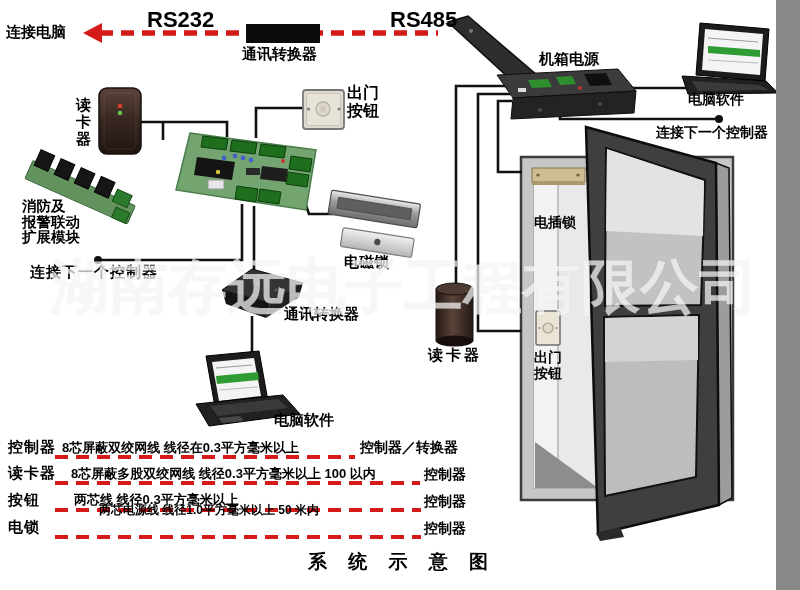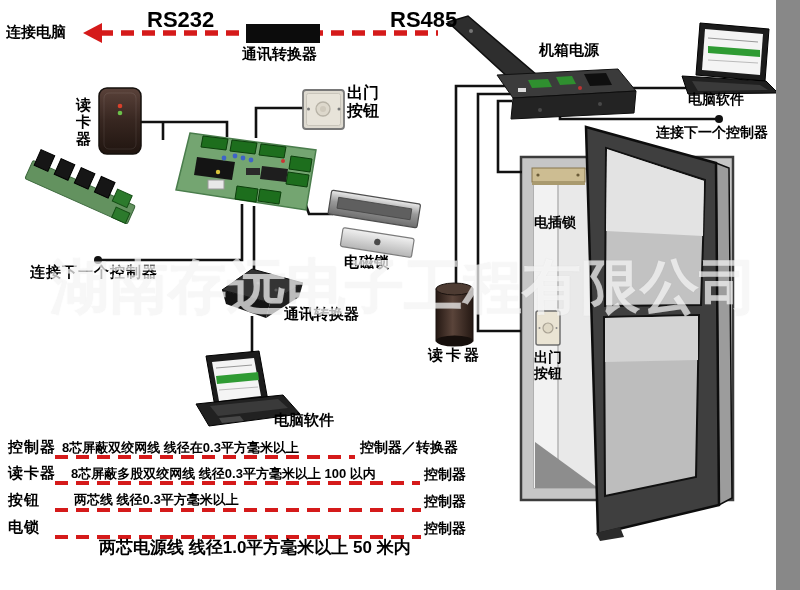--- a/index.html
+++ b/index.html
@@ -216,33 +216,38 @@
   <div class="lbl rs" style="left:147px;top:8px;">RS232</div>
   <div class="lbl rs" style="left:355px;top:8px;margin-left:35px;">RS485</div>
   <div class="lbl" style="left:242px;top:46px;font-size:15px;">通讯转换器</div>
 
   <div class="lbl" style="left:76px;top:96px;font-size:15px;line-height:17px;">
     <span>读</span>
     <span>卡</span>
     <span>器</span>
   </div>
 
+  <div class="lbl" style="left:22px;top:199px;font-size:14.5px;line-height:15.5px;">
+    <span>消防及</span>
+    <span>报警联动</span>
+    <span>扩展模块</span>
+  </div>
 
   <div class="lbl" style="left:30px;top:264px;font-size:15px;letter-spacing:1px;">连接下一个控制器</div>
 
   <div class="lbl" style="left:347px;top:84px;font-size:16px;line-height:18px;">
     <span>出门</span>
     <span>按钮</span>
   </div>
 
   <div class="lbl" style="left:344px;top:254px;font-size:15px;">电磁锁</div>
   <div class="lbl" style="left:284px;top:306px;font-size:15px;">通讯转换器</div>
   <div class="lbl" style="left:274px;top:412px;font-size:15px;">电脑软件</div>
 
-  <div class="lbl" style="left:539px;top:42px;font-size:15px;">机箱电源</div>
+  <div class="lbl" style="left:539px;top:51px;font-size:15px;">机箱电源</div>
   <div class="lbl" style="left:688px;top:92px;font-size:14px;">电脑软件</div>
   <div class="lbl" style="left:656px;top:125px;font-size:14px;">连接下一个控制器</div>
   <div class="lbl" style="left:534px;top:187px;font-size:14px;margin-top:28px;">电插锁</div>
   <div class="lbl" style="left:428px;top:347px;font-size:15px;letter-spacing:3px;">读卡器</div>
 
   <div class="lbl" style="left:534px;top:349px;font-size:14px;line-height:16px;">
     <span>出门</span>
     <span>按钮</span>
   </div>
 
@@ -256,20 +261,21 @@
     <div class="lbl" style="left:71px;top:467px;font-size:13px;">8芯屏蔽多股双绞网线 线径0.3平方毫米以上 100 以内</div>
     <div class="dash" style="left:55px;top:481px;width:365px;"></div>
     <div class="lbl" style="left:424px;top:467px;font-size:14px;">控制器</div>
 
     <div class="lbl" style="left:8px;top:492px;font-size:15px;letter-spacing:1px;">按钮</div>
     <div class="lbl" style="left:74px;top:493px;font-size:13px;">两芯线  线径0.3平方毫米以上</div>
     <div class="dash" style="left:55px;top:508px;width:366px;"></div>
     <div class="lbl" style="left:424px;top:494px;font-size:14px;">控制器</div>
 
     <div class="lbl" style="left:8px;top:519px;font-size:15px;letter-spacing:1px;">电锁</div>
-    <div class="lbl" style="left:74px;top:539px;font-size:17px;padding-left:25px;">两芯电源线  线径1.0平方毫米以上  50 米内</div>
+    <div class="lbl" style="left:74px;top:504px;font-size:12px;padding-left:25px;">两芯电源线  线径1.0平方毫米以上  50 米内</div>
     <div class="dash" style="left:55px;top:535px;width:366px;"></div>
     <div class="lbl" style="left:424px;top:521px;font-size:14px;">控制器</div>
   </div>
 
+  <div class="lbl" style="left:308px;top:552px;font-size:19px;letter-spacing:8px;">系 统 示 意 图</div>
 
   <div id="watermark">湖南存远电子工程有限公司</div>
 </div>
 
 </body></html>

